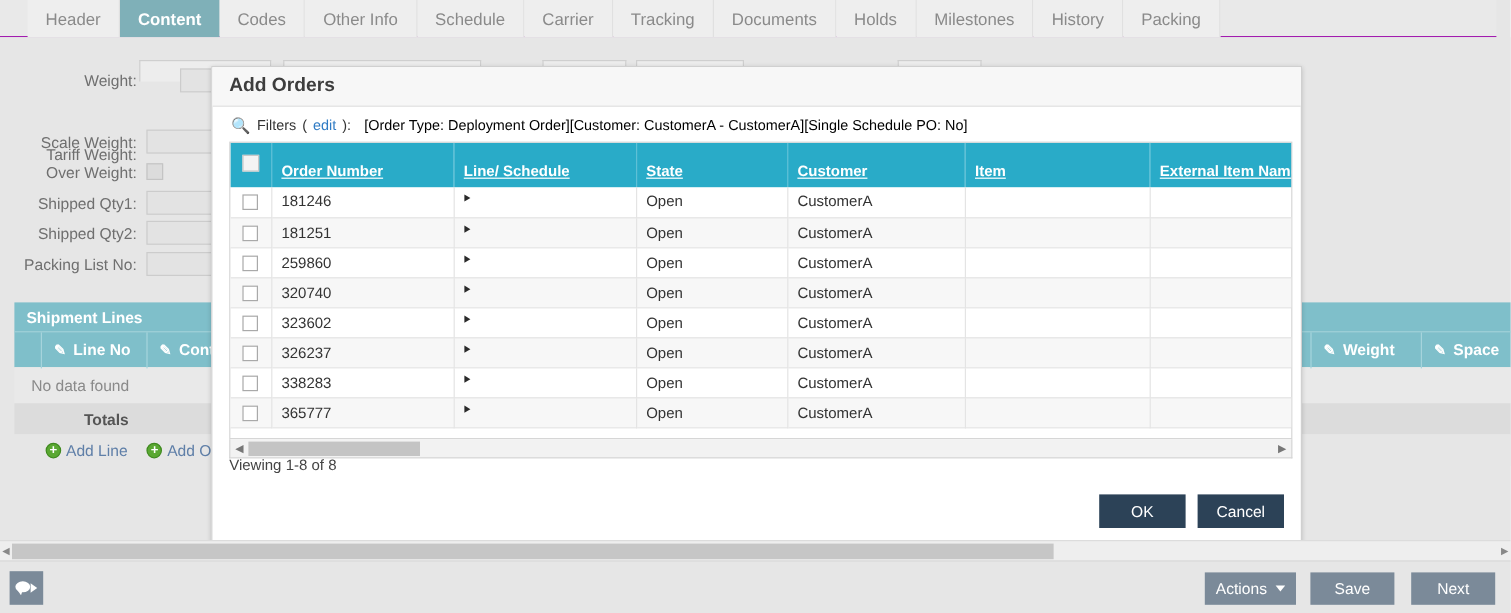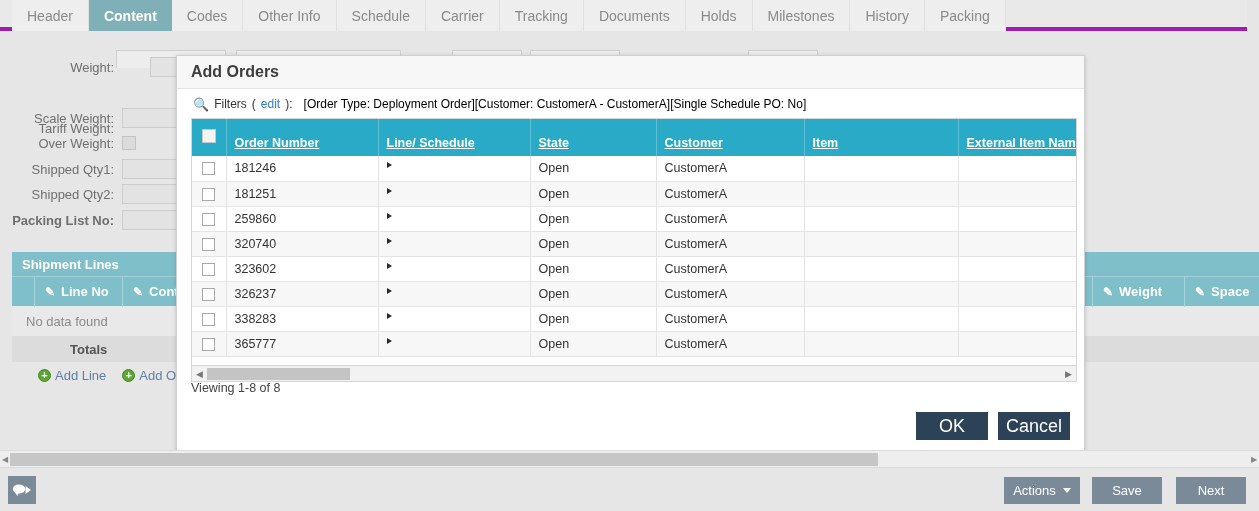--- a/index.html
+++ b/index.html
@@ -15,23 +15,23 @@
     width: 1259px; height: 511px;
     background: #e6e6e6;
     overflow: hidden;
   }
 
   
   .tabbar {
     position: absolute; left: 0; top: 0;
     width: 1247px; height: 31px;
     background: #e9e9e9;
-    border-bottom: 4px solid #a21caf;
+    border-bottom: 1px solid #a21caf;
     display: flex; align-items: flex-start;
-    padding-left: 12px;
+    padding-left: 23px;
   }
   .tab {
     height: 31px;
     padding: 0 15px;
     display: flex; align-items: center;
     font-size: 14px;
     color: #8a8a8a;
     background: #eeeeee;
     border-right: 1px solid #e0e0e0;
     cursor: pointer;
@@ -269,21 +269,21 @@
   }
 
   .modal-btns {
     position: absolute; right: 14px; bottom: 14px;
     display: flex; gap: 10px;
   }
   .btn-navy {
     width: 72px; height: 28px;
     background: #2c4257;
     color: #ffffff;
-    font-size: 18px;
+    font-size: 13px;
     border: none;
     cursor: pointer;
     font-family: "Liberation Sans", sans-serif;
   }
 
   
   .pagescroll {
     position: absolute; left: 0; top: 450px;
     width: 1259px; height: 17px;
     background: #eeeeee;
@@ -402,21 +402,21 @@
       <div class="fcheck"></div>
     </div>
     <div class="formrow" style="left:0px; top:127px;">
       <div class="flabel">Shipped Qty1:</div>
       <div class="finput"></div>
     </div>
     <div class="formrow" style="left:0px; top:152px;">
       <div class="flabel">Shipped Qty2:</div>
       <div class="finput"></div>
     </div>
-    <div class="formrow" style="left:0px; top:178px;font-weight:bold;">
+    <div class="formrow" style="left:0px; top:178px;">
       <div class="flabel">Packing List No:</div>
       <div class="finput"></div>
     </div>
 
     <div class="slpanel">
       <div class="slheader">Shipment Lines</div>
       <div class="slcols">
         <div style="width:22px;height:30px;"></div>
         <div class="slcol" style="width:88px;">
           <span class="pencil">✎</span>

